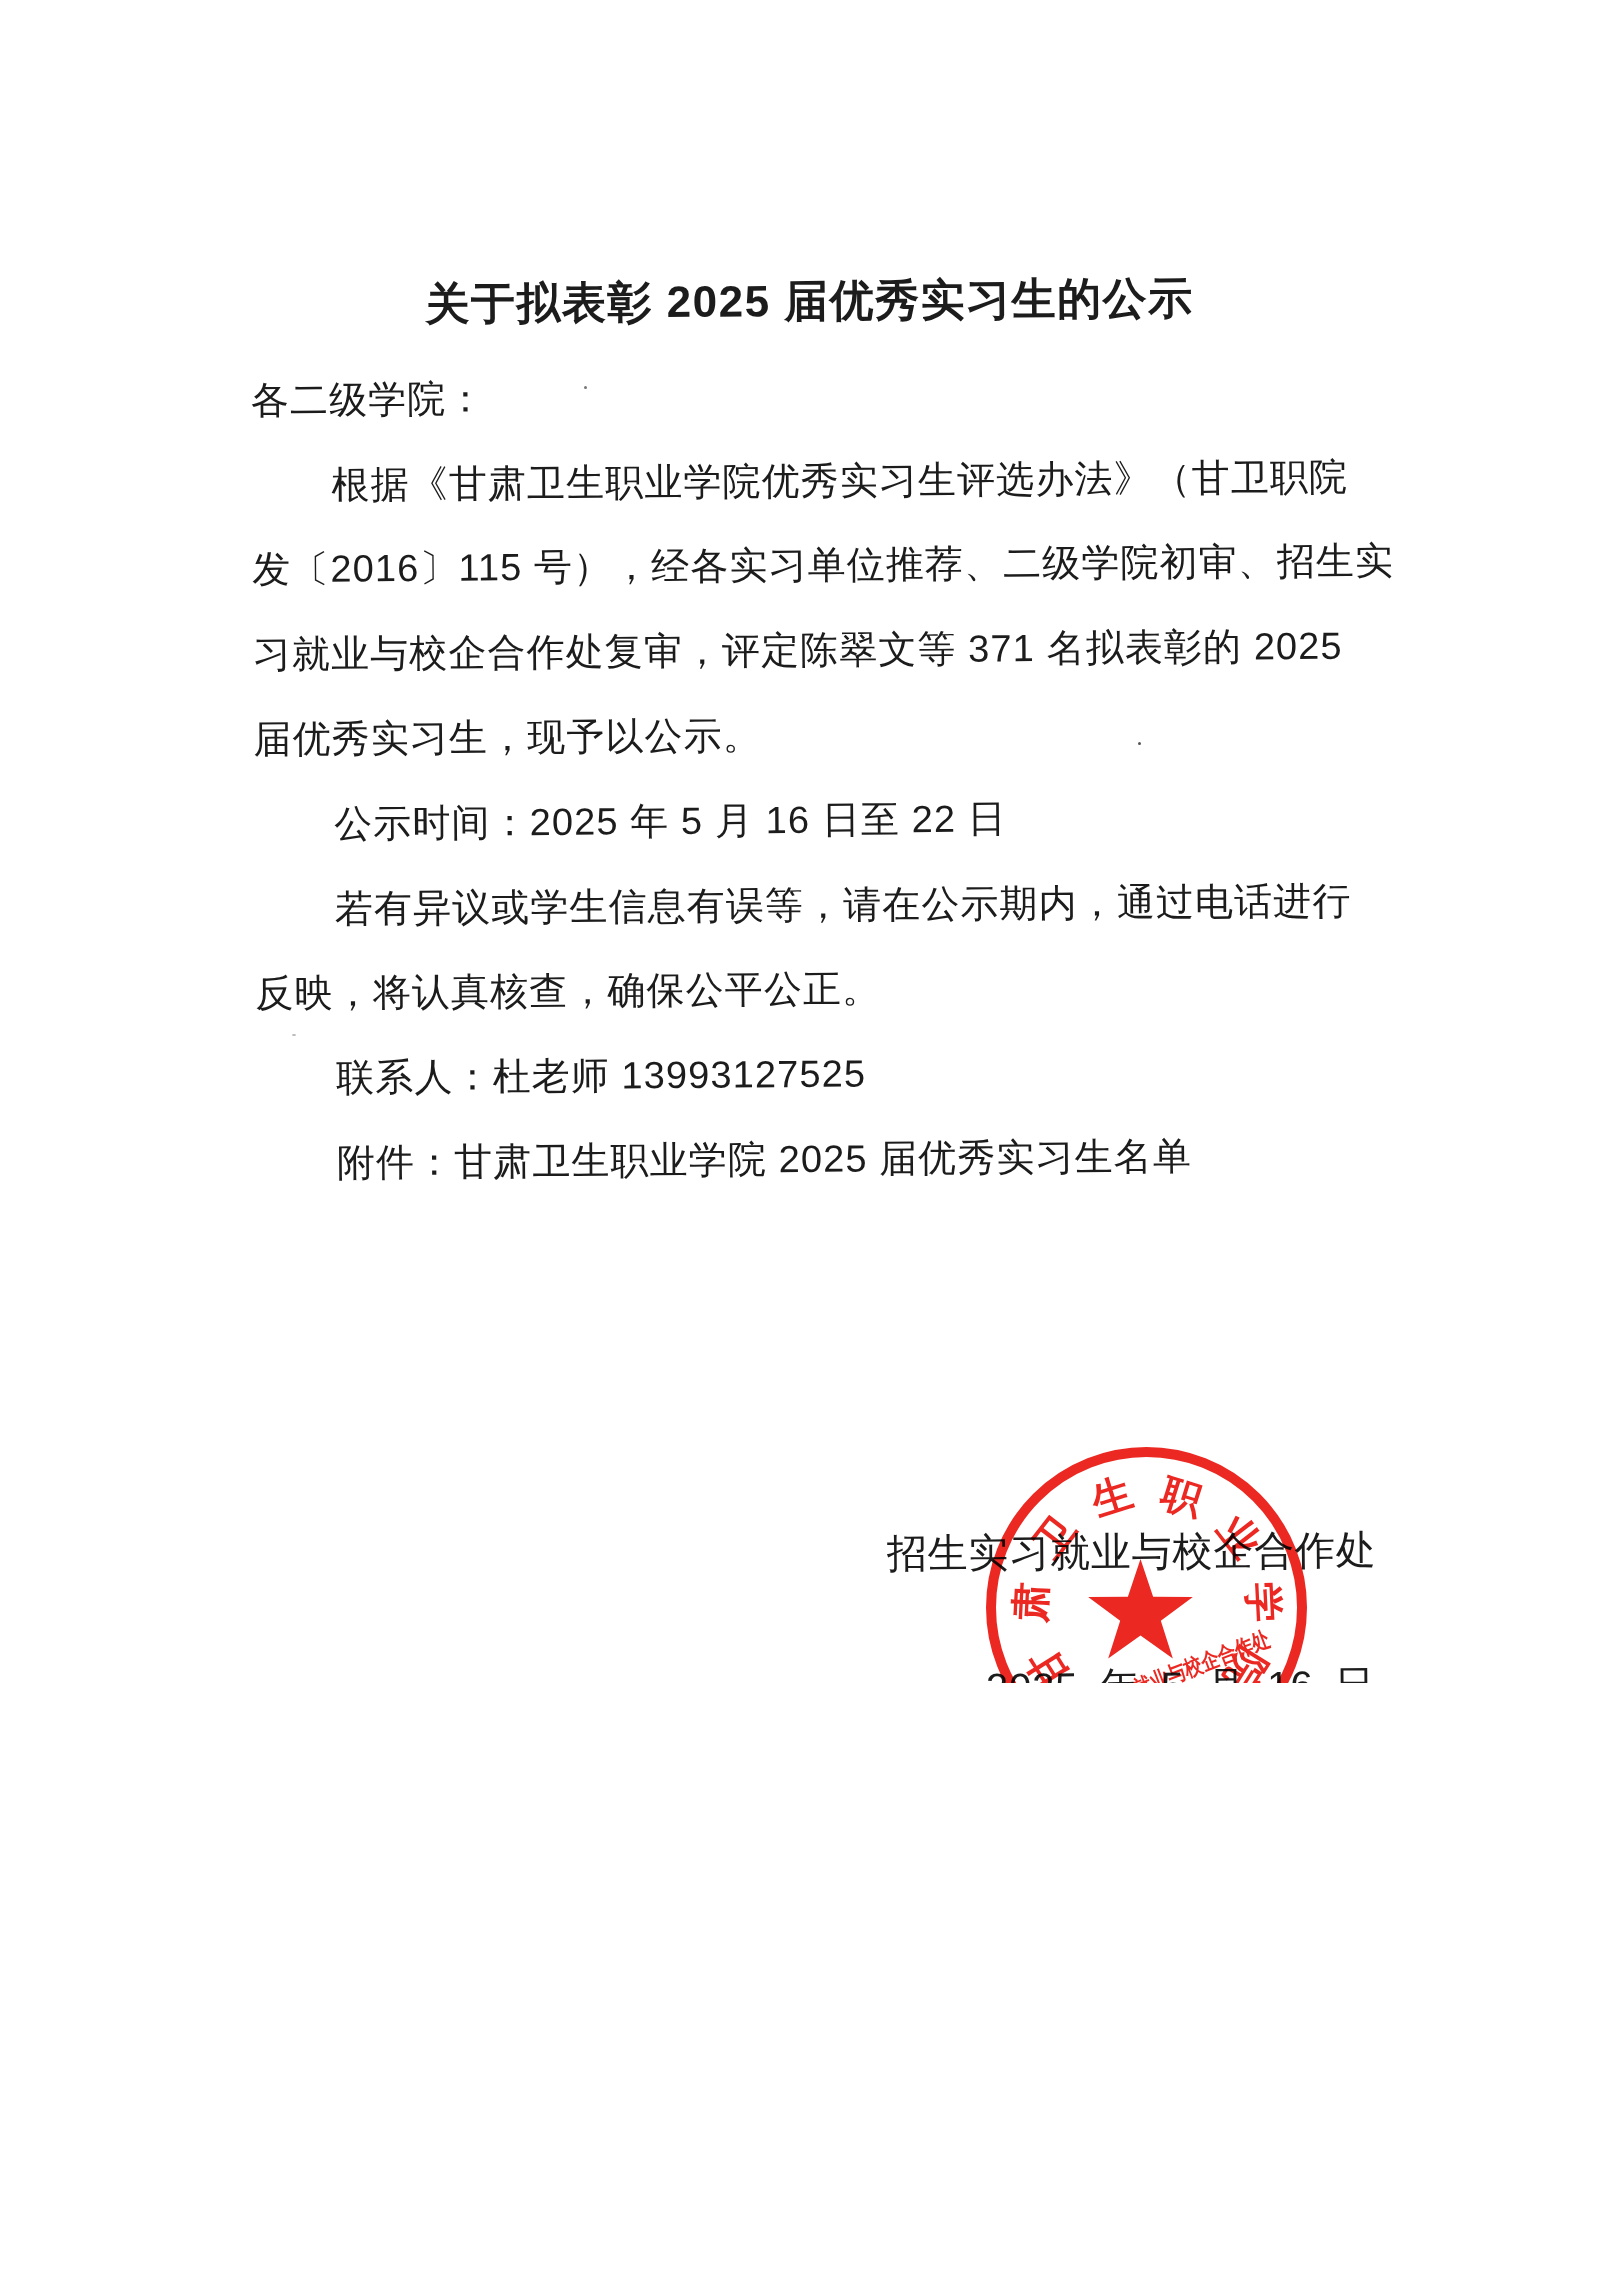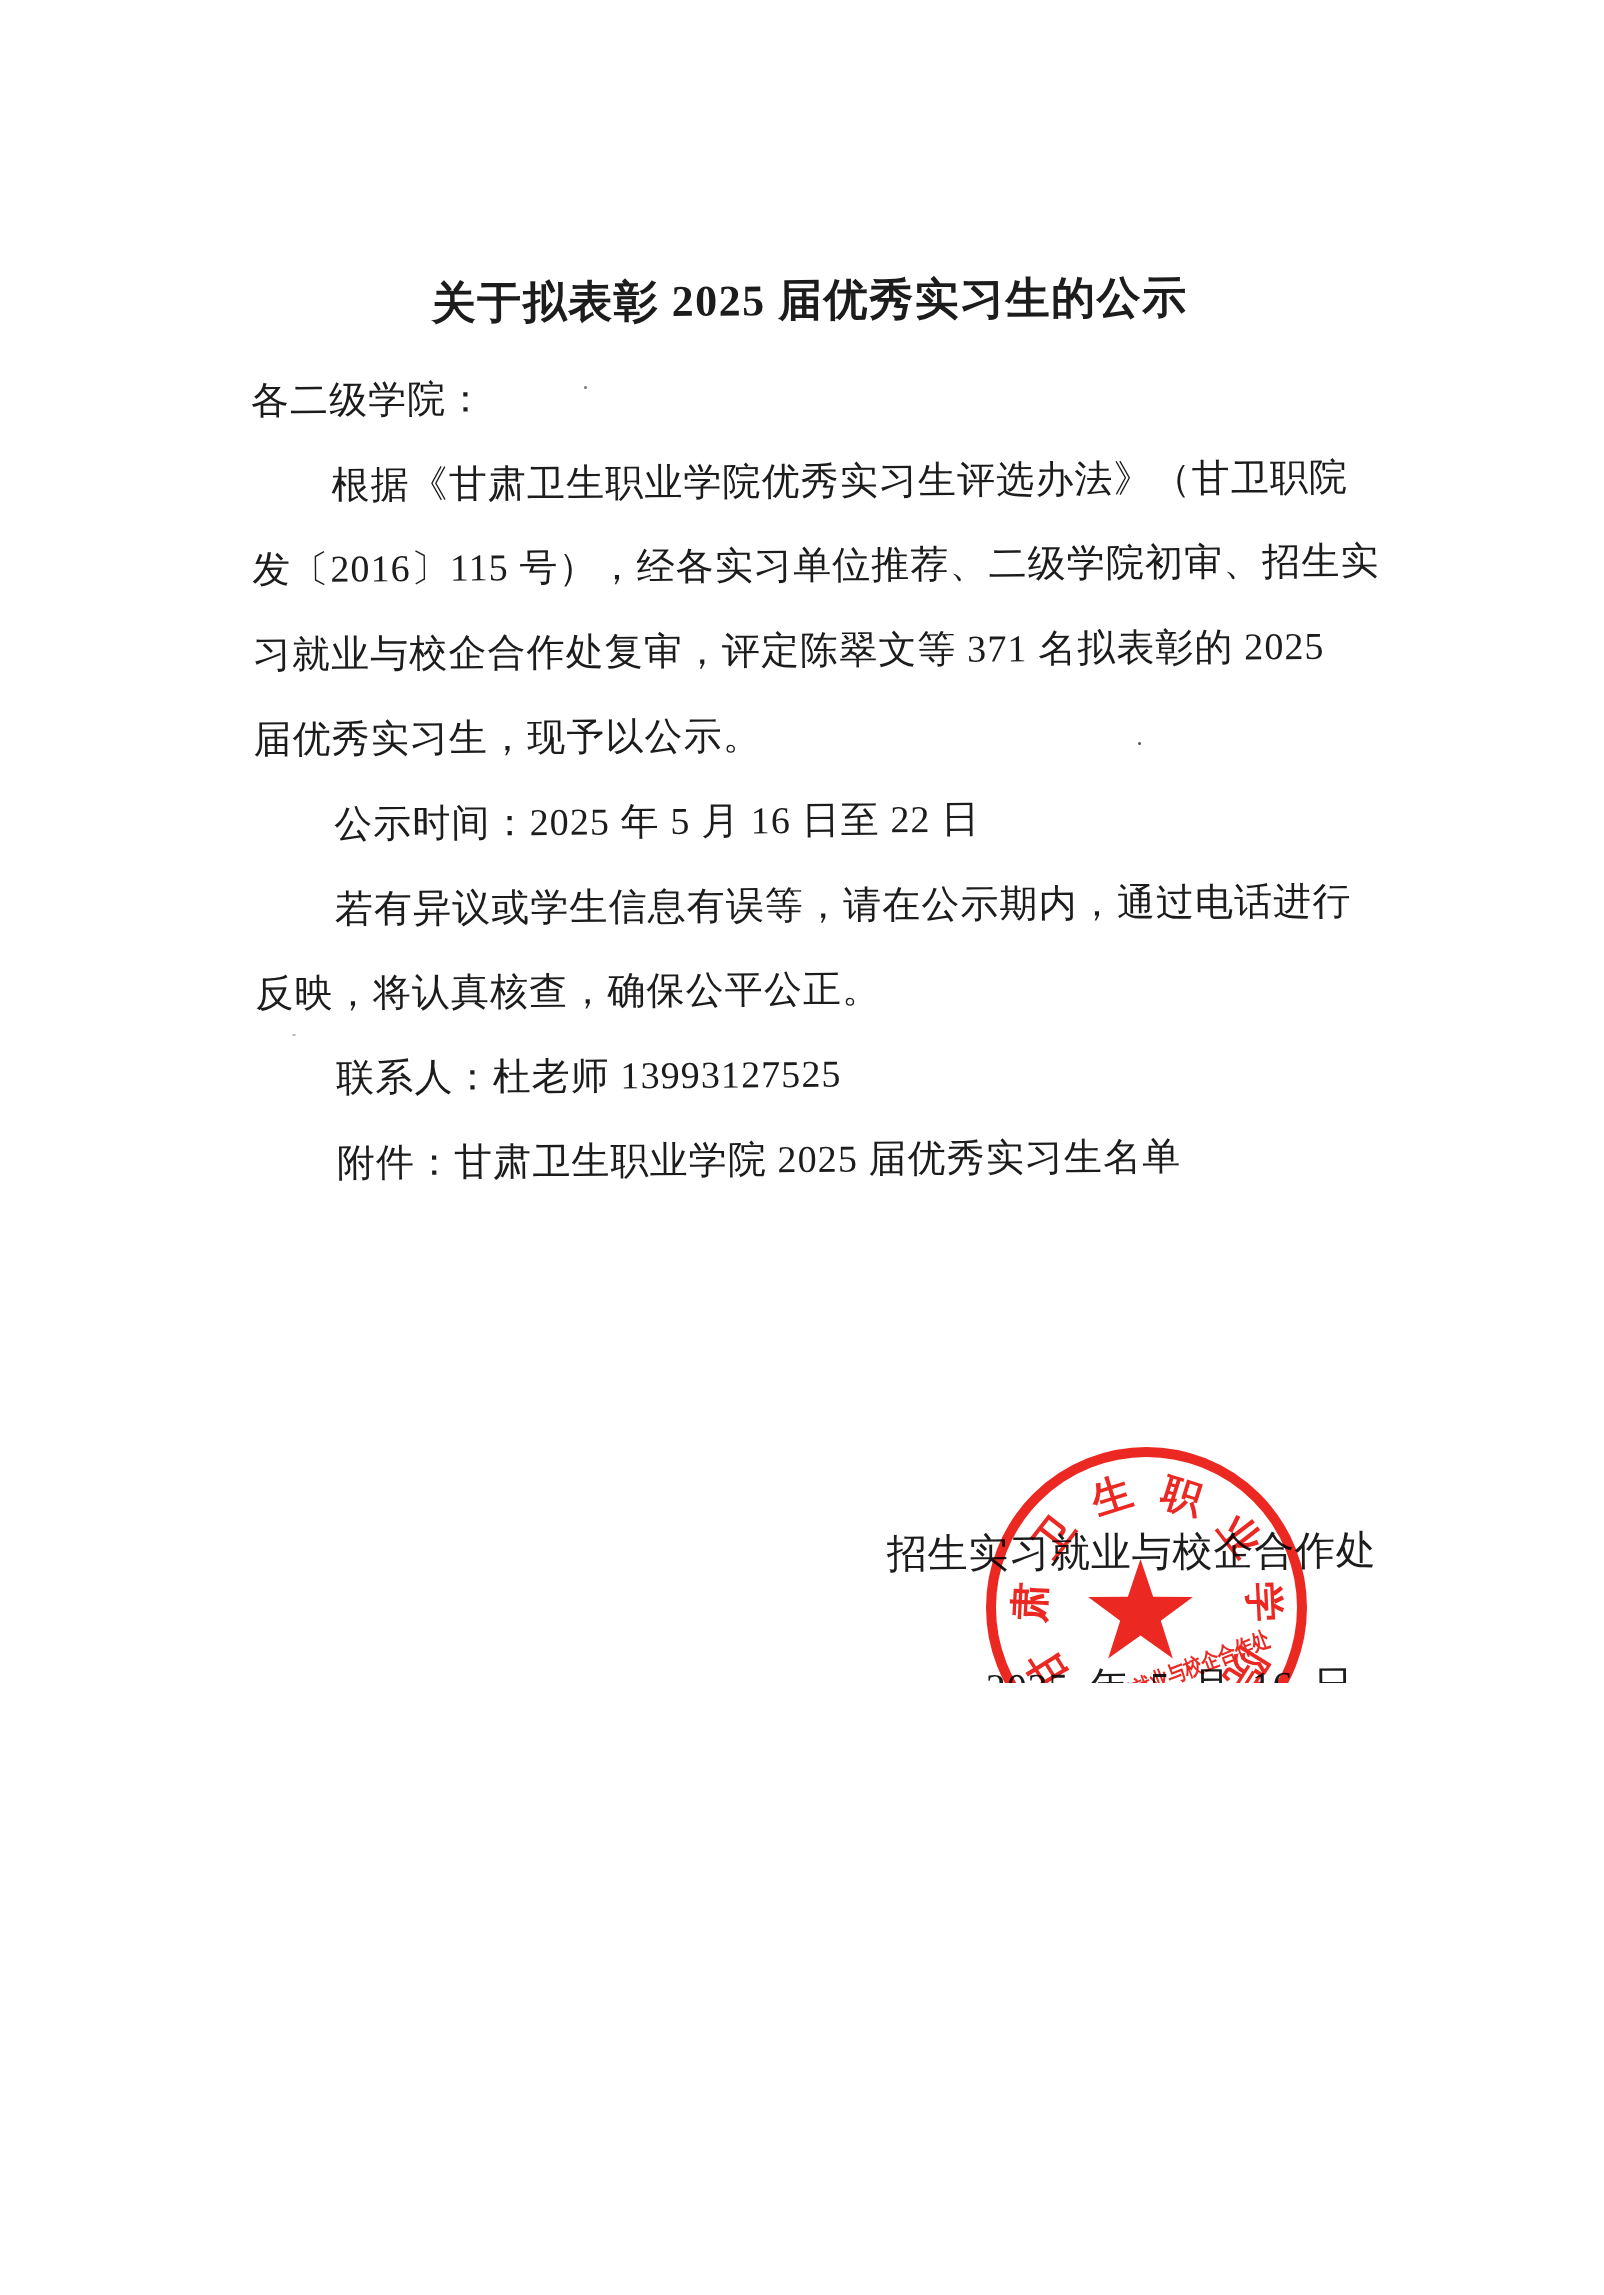--- a/index.html
+++ b/index.html
@@ -1,21 +1,21 @@
 <!DOCTYPE html>
 <html style="font-size:12.2px"><head>
 <meta charset="utf-8">
 <style>
   html,body{margin:0;padding:0;background:#ffffff;}
   .page{
     position:relative;
     width:1605px;height:1683px;
     background:#ffffff;
     overflow:hidden;
-    font-family:Liberation Serif, serif;
+    font-family:Liberation Sans, sans-serif;
     color:#1c1c1c;
     border-radius:32px;
   }
   .tilt{
     position:absolute;inset:0;
     transform:rotate(-0.45deg);
     transform-origin:50% 40%;
   }
   .doc-title{
     position:absolute;

